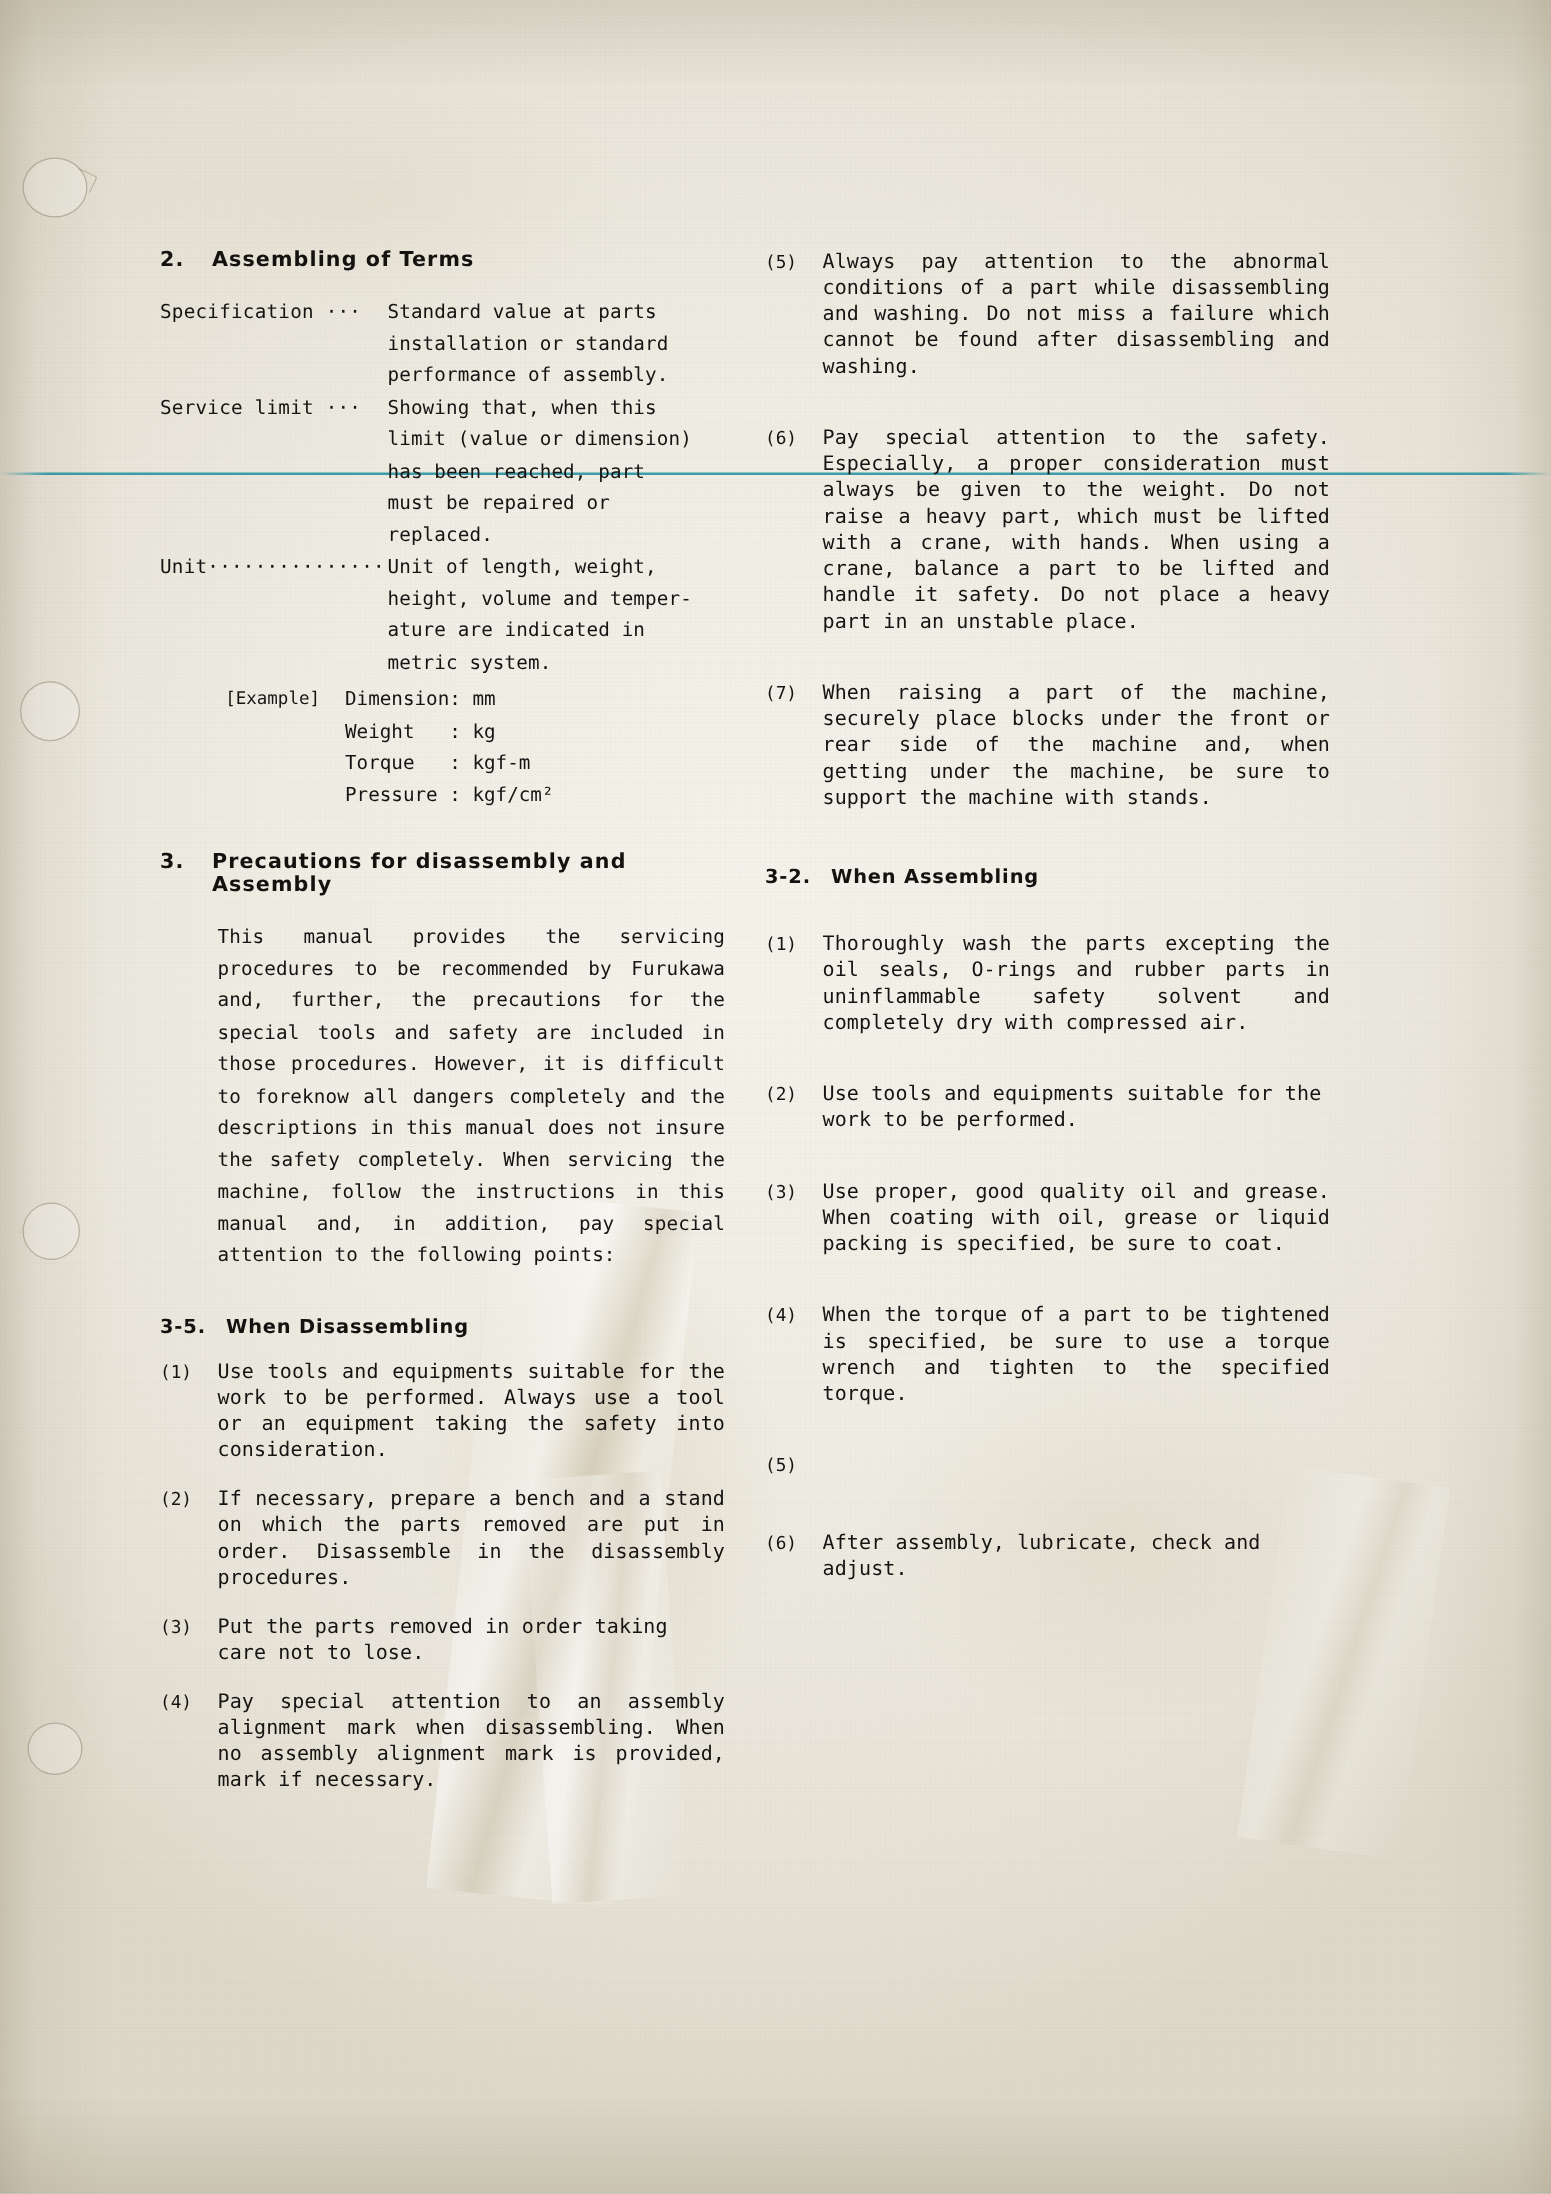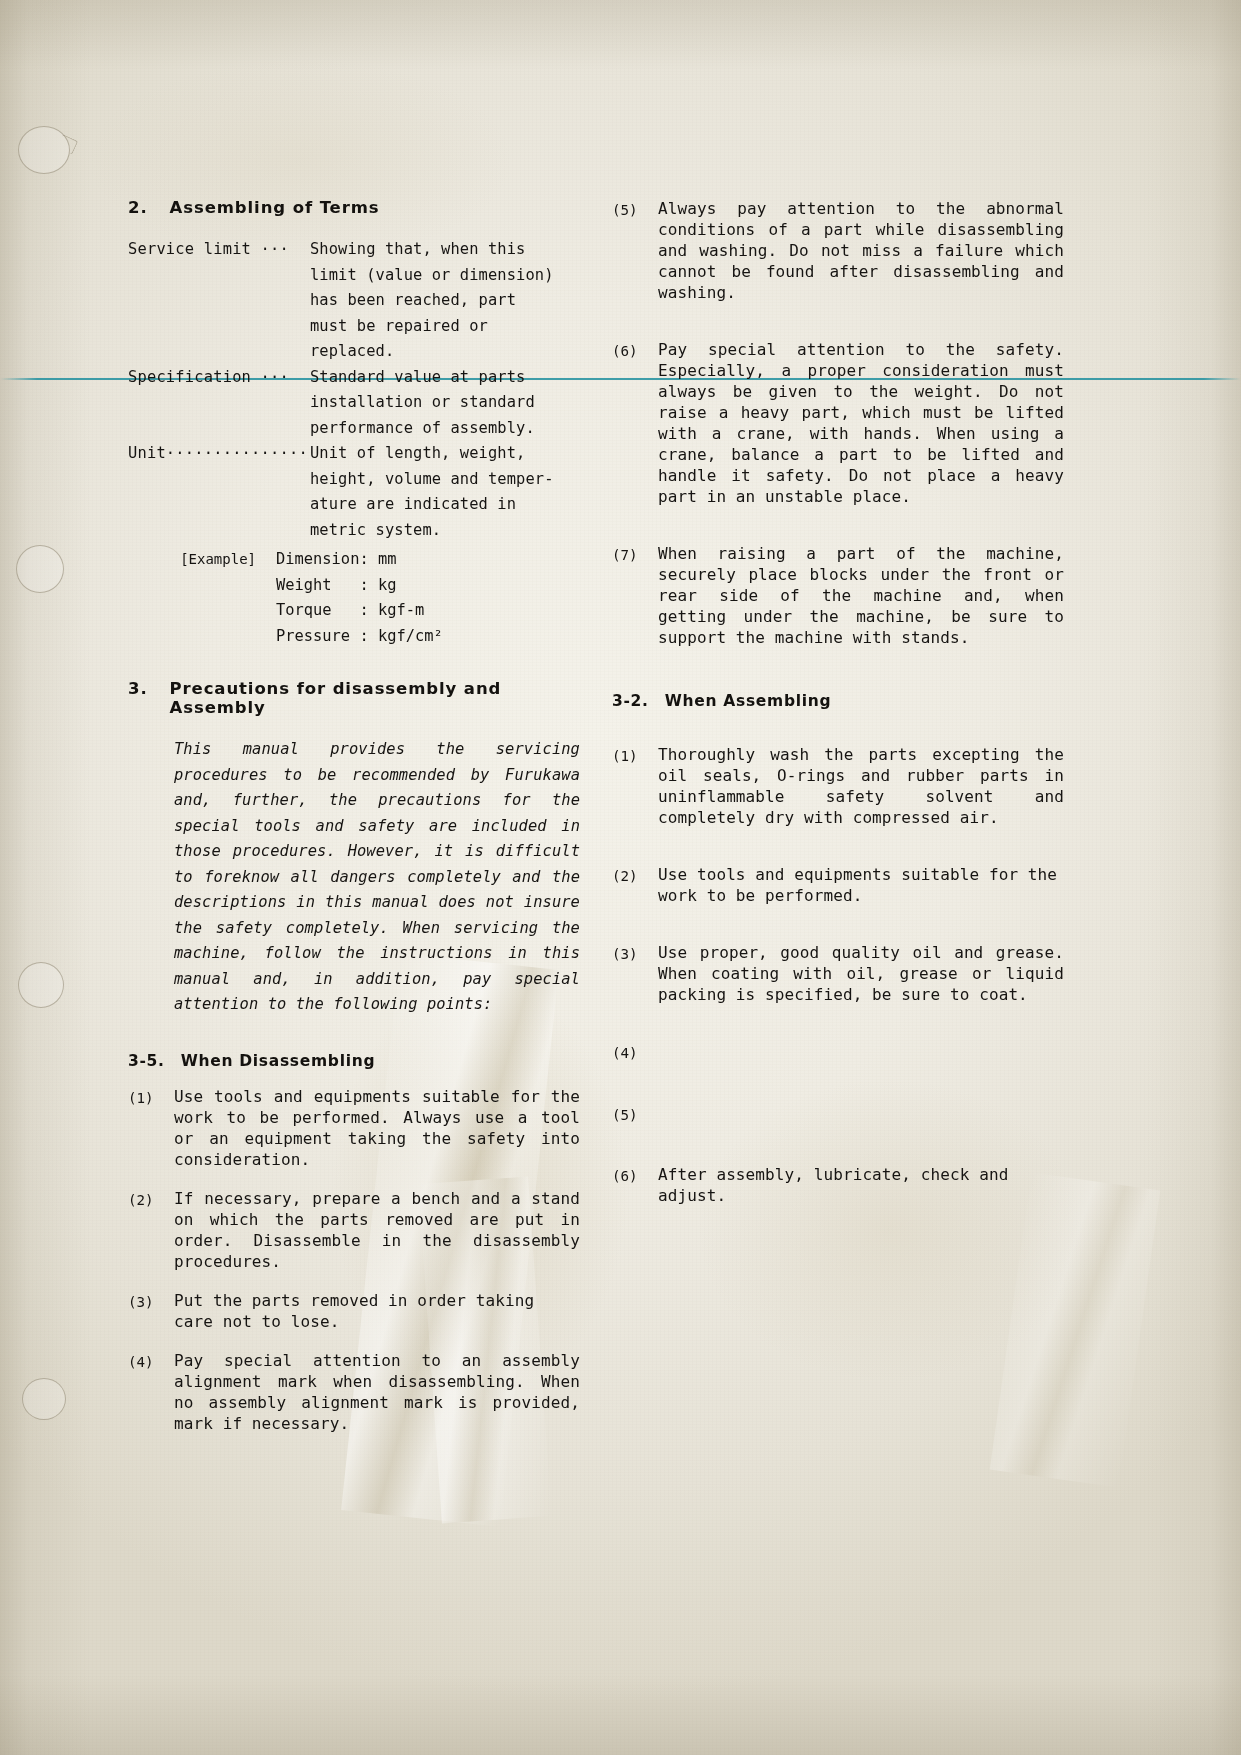--- a/index.html
+++ b/index.html
@@ -183,21 +183,20 @@
   }
   .example-rows .exrow { display: block; white-space: pre; }
 
   .para {
     font-size: 15.4px;
     line-height: 25.5px;
     text-align: justify;
     margin: 0 0 16px 0;
     padding-left: 46px;
     letter-spacing: .1px;
-    font-style: italic;
   }
 
   .list { margin: 0; }
   .item {
     display: flex;
     align-items: flex-start;
     margin-bottom: 18px;
   }
   .item .marker {
     flex: 0 0 46px;
@@ -247,42 +246,42 @@
   <div class="content" style="color: rgb(22, 20, 18);">
 
     <div class="col col-left">
 
       <div class="sec-head">
         <span class="num">2.</span>
         <span class="txt">Assembling of Terms</span>
       </div>
 
       <div class="deflist">
+
+        <div class="defrow">
+          <div class="defterm">Specification ···</div>
+          <div class="defbody">
+            <span class="ln">Standard value at parts</span>
+            <span class="ln">installation or standard</span>
+            <span class="ln">performance of assembly.</span>
+          </div>
+        </div>
 
         <div class="defrow">
           <div class="defterm">Service limit ···</div>
           <div class="defbody">
             <span class="ln">Showing that, when this</span>
             <span class="ln">limit (value or dimension)</span>
             <span class="ln">has been reached, part</span>
             <span class="ln">must be repaired or</span>
             <span class="ln">replaced.</span>
           </div>
         </div>
 
         <div class="defrow">
-          <div class="defterm">Specification ···</div>
-          <div class="defbody">
-            <span class="ln">Standard value at parts</span>
-            <span class="ln">installation or standard</span>
-            <span class="ln">performance of assembly.</span>
-          </div>
-        </div>
-
-        <div class="defrow">
           <div class="defterm">Unit···············</div>
           <div class="defbody">
             <span class="ln">Unit of length, weight,</span>
             <span class="ln">height, volume and temper-</span>
             <span class="ln">ature are indicated in</span>
             <span class="ln">metric system.</span>
           </div>
         </div>
 
         <div class="example-block">
@@ -381,20 +380,21 @@
 
         <div class="item">
           <span class="marker">(3)</span>
           <span class="body">Use proper, good quality oil and grease. When coating with oil, grease or liquid packing is specified, be sure to coat.</span>
         </div>
 
         <div class="spacer-md"></div>
 
         <div class="item">
           <span class="marker">(4)</span>
+          <span class="body">When the torque of a part to be tightened is specified, be sure to use a torque wrench and tighten to the specified torque.</span>
         </div>
 
         <div class="spacer-md"></div>
 
         <div class="item">
           <span class="marker">(5)</span>
         </div>
 
         <div class="spacer-md"></div>
 

